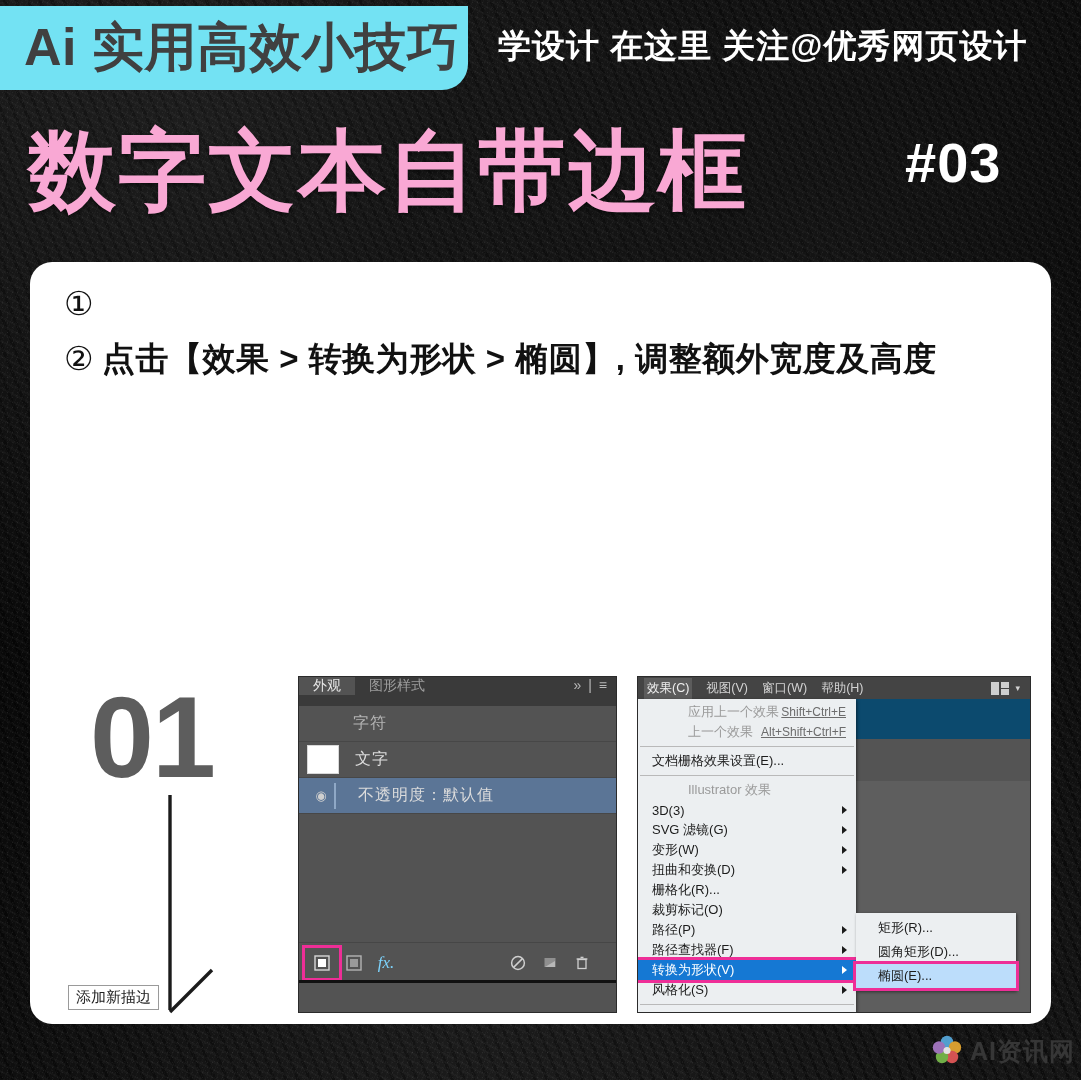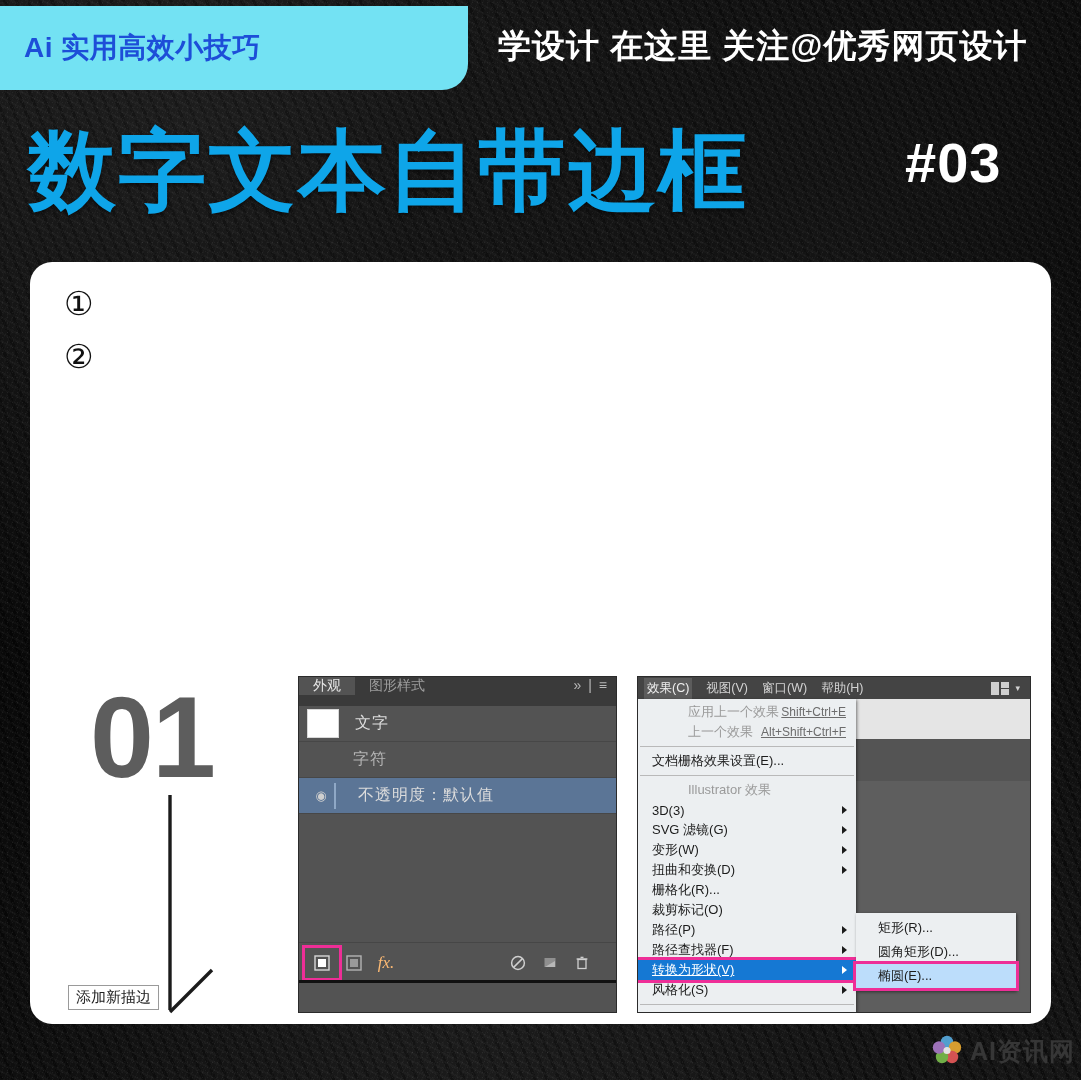--- a/index.html
+++ b/index.html
@@ -33,33 +33,33 @@
 
   
   .ribbon{
     position:absolute;left:0;top:6px;width:468px;height:84px;
     background:#73E2F3;
     border-bottom-right-radius:26px;
     display:flex;align-items:center;
     z-index:4;
   }
   .ribbon-text{
-    color:#1d4ed8;font-size:28px;font-weight:700;letter-spacing:.5px;
+    color:#404040;font-size:52px;font-weight:700;letter-spacing:.5px;
     padding-left:24px;white-space:nowrap;
   }
   .tagline{
     position:absolute;left:498px;top:24px;
     color:#ffffff;font-size:33px;font-weight:700;white-space:nowrap;
     letter-spacing:1px;z-index:4;
   }
 
   
   .big-title{
     position:absolute;left:28px;top:112px;
-    color:#0ea5e9;font-size:88px;font-weight:700;letter-spacing:2px;
+    color:#f9a8d4;font-size:88px;font-weight:700;letter-spacing:2px;
     white-space:nowrap;z-index:4;
     text-shadow:0 2px 5px rgba(0,0,0,.55);
   }
   .issue{
     position:absolute;left:905px;top:130px;
     color:#ffffff;font-size:56px;font-weight:700;letter-spacing:1px;z-index:4;
   }
 
   
   .card{
@@ -107,37 +107,37 @@
   .ap-eye{width:26px;margin-left:9px;text-align:center;color:#cfcfcf;font-size:13px;}
   .ap-bar{width:2px;height:26px;background:#8fa8c6;margin-right:6px;}
   .ap-label{font-size:16px;margin-left:16px;color:#dcdcdc;letter-spacing:1px;}
   .ap-label.dim{color:#b4b4b4;}
   .ap-foot{
     height:40px;background:#535353;display:flex;align-items:center;
     gap:2px;padding-left:8px;position:relative;
   }
   .ap-ico{
     width:30px;height:28px;display:flex;align-items:center;justify-content:center;
-    color:#fdba74;font-size:15px;
+    color:#7dd3fc;font-size:15px;
   }
   .hl-box{
     position:absolute;left:3px;top:2px;width:40px;height:36px;
     border:3px solid #ee2e97;box-sizing:border-box;
   }
   .ap-scroll{position:absolute;left:0;right:0;bottom:0;height:3px;background:#111;}
   .tooltip{
     position:absolute;left:38px;top:723px;
     background:#fff;color:#222;border:1px solid #9a9a9a;
     font-size:15px;padding:2px 7px;z-index:6;
   }
 
   
   .ai-menu-wrap{
     position:absolute;left:608px;top:415px;width:392px;height:335px;z-index:5;
-    background:#e5e5e5;overflow:hidden;box-shadow:0 0 0 1px #2b2b2b;
+    background:#0c4a6e;overflow:hidden;box-shadow:0 0 0 1px #2b2b2b;
   }
   .menubar{
     height:22px;background:#444;display:flex;align-items:center;
     font-size:12.5px;color:#d2d2d2;gap:14px;padding-left:6px;
   }
   .menubar .mb-active{background:#5c5c5c;padding:2px 3px;color:#efefef;}
   .menubar .mb-right{margin-left:auto;display:flex;align-items:center;gap:6px;padding-right:10px;}
   .ctrlbar{
     position:absolute;left:212px;top:22px;right:0;height:40px;background:#454545;
     display:flex;align-items:center;gap:10px;padding-left:14px;font-size:12.5px;color:#d0d0d0;
@@ -157,21 +157,21 @@
   .dd-item{
     height:20px;display:flex;align-items:center;padding:0 8px 0 14px;position:relative;
   }
   .dd-item .sc{margin-left:auto;font-size:12px;color:#6c6c6c;padding-right:2px;text-decoration:underline;}
   .dd-item.disabled{color:#9a9a9a;margin-left:36px;}
   .dd-item .arr{
     position:absolute;right:9px;width:0;height:0;
     border-left:5px solid currentColor;border-top:4px solid transparent;border-bottom:4px solid transparent;
   }
   .dd-sep{height:1px;background:#b9b9b9;margin:4px 2px;}
-  .dd-item.hl{background:#1578d3;color:#fff;text-decoration:underline;}
+  .dd-item.hl{background:#1578d3;color:#fff;}
   .hl-ring{
     position:absolute;left:-3px;right:-3px;top:-3px;bottom:-3px;
     border:3px solid #ee2e97;box-sizing:border-box;pointer-events:none;
   }
   .submenu{
     position:absolute;left:218px;top:236px;width:160px;background:#eceff1;
     font-size:13px;color:#1c1c1c;padding:3px 0;z-index:8;
     box-shadow:1px 1px 3px rgba(0,0,0,.5);
   }
   .submenu .dd-item{height:24px;padding-left:22px;}
@@ -197,20 +197,21 @@
 <div class="issue">#03</div>
 
 <div class="card">
 
   <div class="steps">
     <div class="step">
       <span class="marker">①</span>
     </div>
     <div class="step">
       <span class="marker">②</span>
+      <span>点击【效果 &gt; 转换为形状 &gt; 椭圆】, 调整额外宽度及高度</span>
     </div>
   </div>
 
   <div class="gray01">01</div>
   <svg class="arrow" width="80" height="230">
     <path d="M5 3 L5 218" stroke="#1b1b1b" stroke-width="3.4" fill="none"></path>
     <path d="M5 220 L47 178" stroke="#1b1b1b" stroke-width="3.4" fill="none"></path>
   </svg>
 
   <div class="ai-panel">
@@ -218,25 +219,25 @@
       <div class="ap-tab active">外观</div>
       <div class="ap-tab">图形样式</div>
       <div class="ap-tabs-right">
         <span>»</span>
         <span>|</span>
         <span>≡</span>
       </div>
     </div>
     <div class="ap-body">
       <div class="ap-row">
+        <span class="ap-label dim" style="margin-left:54px">字符</span>
+      </div>
+      <div class="ap-row">
         <div class="ap-swatch"></div>
         <span class="ap-label">文字</span>
-      </div>
-      <div class="ap-row">
-        <span class="ap-label dim" style="margin-left:54px">字符</span>
       </div>
       <div class="ap-row sel">
         <span class="ap-eye">◉</span>
         <span class="ap-bar"></span>
         <span class="ap-label">不透明度：默认值</span>
       </div>
     </div>
     <div class="ap-foot">
       <div class="hl-box"></div>
       <div class="ap-ico">

